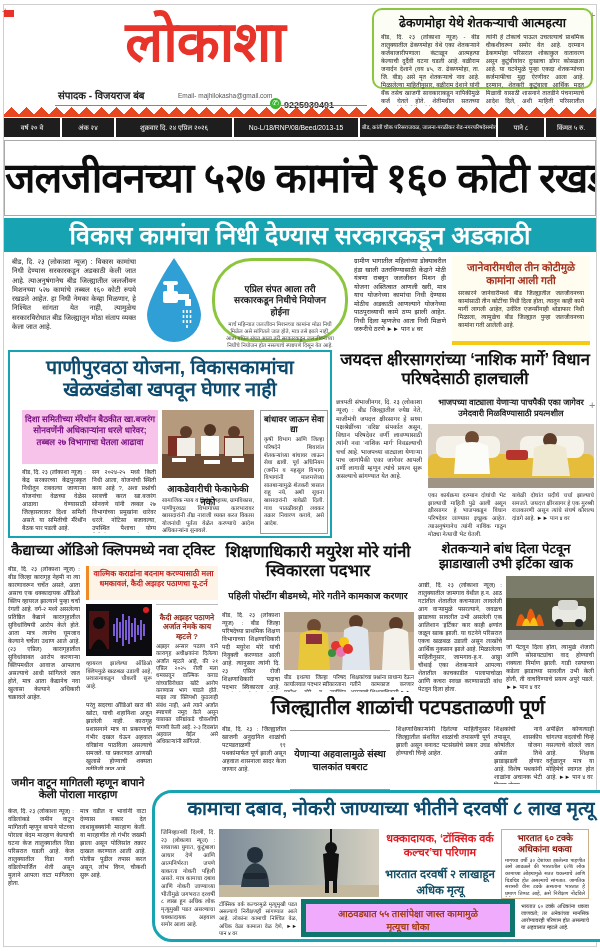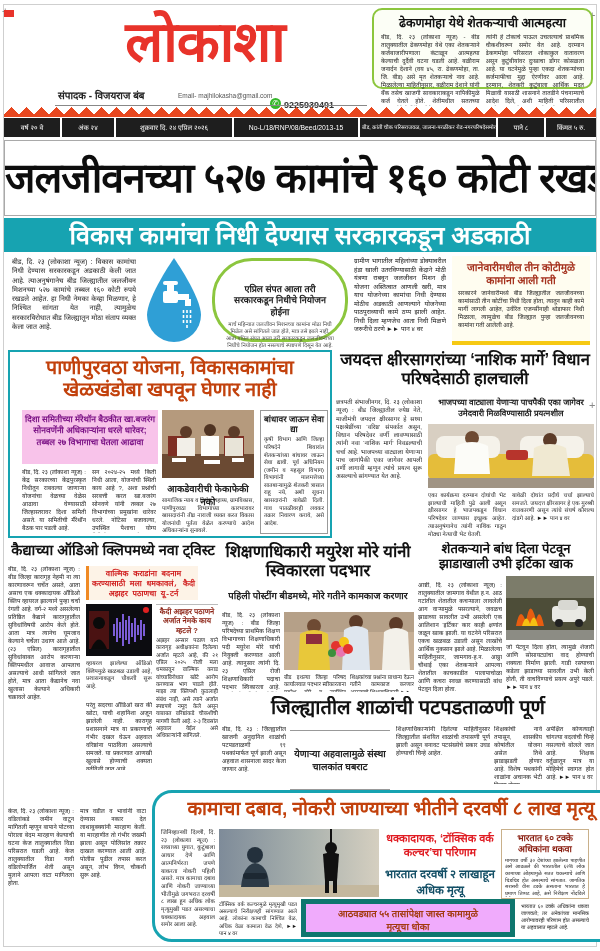--- a/index.html
+++ b/index.html
@@ -31,28 +31,28 @@
   .tealbar{background:#17a3b1;text-align:center;}
   .tealbar h2{margin:0;color:#fff;font-size:25px;line-height:34px;white-space:nowrap;overflow:hidden;}
   
   .oval{border:3px solid #8cc63e;border-radius:40px;background:#fff;padding:23px 10px;text-align:center;}
   .oval .ttl{font-size:9px;font-weight:bold;color:#222;line-height:1.25;margin-bottom:3px;}
   .oval .txt{font-size:5.4px;line-height:1.3;color:#444;text-align:center;}
   .ybox{background:#fffdf0;border-bottom:4px solid #f6c913;padding:5px 6px;}
   .ybox .ttl{font-size:10.5px;font-weight:bold;color:#a5321e;text-align:center;line-height:1.25;margin-bottom:3px;}
   
   .tframe{border:2.5px solid #17a3b1;background:#fff;}
-  .redhead{color:#c2410c;font-weight:bold;text-align:center;margin:0;}
+  .redhead{color:#0c4a6e;font-weight:bold;text-align:center;margin:0;}
   .blackhead{color:#111;font-weight:bold;text-align:center;margin:0;line-height:1.15;}
   .pinkbox{background:#f8c3ea;color:#7d1587;font-weight:bold;font-size:8.5px;text-align:center;line-height:1.35;padding:4px 3px;}
   .smallbox{border:1px solid #999;padding:3px;}
   .smallbox .ttl{font-size:8.5px;font-weight:bold;text-align:center;color:#222;line-height:1.2;margin-bottom:2px;}
   .subbold{font-weight:bold;text-align:center;color:#222;}
   .callout{background:#fdf3e7;border-left:3px solid #f08a24;color:#d01f1f;font-weight:bold;font-size:7.8px;line-height:1.3;text-align:center;padding:3px 2px;}
-  .maroonttl{font-size:7.5px;font-weight:bold;color:#8a1f11;text-align:center;line-height:1.25;border-top:1px solid #bbb;padding-top:2px;margin-bottom:2px;}
+  .maroonttl{font-size:7.5px;font-weight:bold;color:#8a1f11;text-align:center;line-height:1.25;border-top:1px solid #bbb;padding-top:8px;margin-bottom:2px;}
   .cream{background:#f0abfc;border:5px solid #0f766e;padding:3px 20px;}
   .cream .ttl{font-size:9.5px;font-weight:bold;color:#a33a10;text-align:center;margin-bottom:2px;}
   svg{display:block;}
 </style>
 </head>
 <body>
 
 <div class="page">
   <div class="frame"></div>
   <span class="mark" style="left:2px;top:6px;">+</span>
@@ -166,21 +166,21 @@
       <circle cx="122" cy="16" r="7" fill="#5c3b28"></circle>
       <path d="M106 24 Q122 16 138 24 L142 52 L104 52 Z" fill="#f0e9d2"></path>
       <rect x="0" y="54" width="166" height="10" fill="#a09484"></rect>
     </svg>
     <p class="abs t" style="left:92px;top:142px;width:78px;height:44px;font-size:5.8px;">एका कार्यक्रमा दरम्यान दोघांची भेट झाल्याची माहिती पुढे आली असून क्षीरसागर हे भाजपकडून विधान परिषदेवर जाण्यास इच्छुक आहेत. त्याअनुषंगानेच त्यांनी नाशिक गाठून मोठ्या नेत्याची भेट घेतली.</p>
     <p class="abs t" style="left:176px;top:142px;width:82px;height:44px;font-size:5.8px;">यावेळी दोघांत प्रदीर्घ चर्चा झाल्याचे समजते. जयदत्त क्षीरसागर हे एक मुरब्बी राजकारणी असून त्यांचे संघर्ष कौशल्य दांडगे आहे. ►► पान ४ वर</p>
   </section>
 
   <section class="abs" style="left:8px;top:542px;width:210px;height:230px;">
     <h2 class="blackhead" style="font-size:14.5px;white-space:nowrap;overflow:hidden;">कैद्याच्या ऑडिओ क्लिपमध्ये नवा ट्विस्ट</h2>
-    <div class="abs callout" style="left:78px;top:24px;width:112px;height:34px;overflow:hidden;font-family:Liberation Mono, monospace;">वाल्मिक कराडांना बदनाम करण्यासाठी मला धमकावलं, कैदी अझहर पठाणचा यू-टर्न</div>
+    <div class="abs callout" style="left:78px;top:24px;width:132px;height:34px;overflow:hidden;">वाल्मिक कराडांना बदनाम करण्यासाठी मला धमकावलं, कैदी अझहर पठाणचा यू-टर्न</div>
     <p class="abs t" style="left:0;top:24px;width:72px;height:204px;">बीड, दि. २३ (लोकाशा न्यूज) : बीड जिल्हा कारागृह नेहमी ना त्या कारणावरून चर्चेत असते, आता असाच एक धक्कादायक ऑडिओ क्लिप व्हायरल झाल्याने पुन्हा चर्चा रंगली आहे. वर्ग-२ मध्ये असलेल्या प्रतिष्ठित कैद्याने कारागृहातील सुविधांविषयी आरोप केले होते. आता मात्र त्यानेच घूमजाव केल्याने चर्चेला उधाण आले आहे. (२३ एप्रिल) कारागृहातील सुविधांबाबत आरोप करणाऱ्या क्लिपमधील आवाज आपलाच असल्याचे आधी सांगितले जात होते, मात्र आता कैद्यानेच नवा खुलासा केल्याने अधिकारी चक्रावले आहेत.</p>
     <svg class="abs" style="left:78px;top:62px;" width="66" height="52" viewBox="0 0 66 52">
       <rect width="66" height="52" fill="#0c0c10"></rect>
       <rect x="3" y="7" width="20" height="38" fill="#4a1212"></rect>
       <circle cx="13" cy="19" r="6" fill="#0a0a0a"></circle>
       <path d="M5 45 Q13 26 21 45 Z" fill="#0a0a0a"></path>
       <g fill="#7b5cd6">
         <rect x="27" y="20" width="2" height="12"></rect>
           <rect x="30" y="14" width="2" height="24"></rect>
           <rect x="33" y="18" width="2" height="16"></rect>
@@ -249,20 +249,21 @@
   <section class="abs" style="left:222px;top:696px;width:372px;height:90px;">
     <h2 class="blackhead" style="font-size:20px;white-space:nowrap;overflow:hidden;">जिल्ह्यातील शाळांची पटपडताळणी पूर्ण</h2>
     <p class="abs t" style="left:0;top:30px;width:64px;height:58px;">बीड, दि. २३ : जिल्ह्यातील खाजगी अनुदानित शाळांची पटपडताळणी ११ पथकांमार्फत पूर्ण झाली असून अहवाल शासनाला सादर केला जाणार आहे.</p>
     <div class="abs subbold" style="left:68px;top:34px;width:100px;font-size:9.5px;border-top:1px solid #999;border-bottom:1px solid #999;padding:16px 0;">येणाऱ्या अहवालामुळे संस्था चालकांत घबराट</div>
     <p class="abs t" style="left:174px;top:30px;width:94px;height:58px;">शिक्षणाधिकाऱ्यांनी दिलेल्या माहितीनुसार जिल्ह्यातील संशयित शाळांची तपासणी पूर्ण झाली असून बनावट पटसंख्येचे प्रकार उघड होण्याची चिन्हे आहेत.</p>
     <p class="abs t" style="left:272px;top:30px;width:48px;height:58px;">शिक्षकांची नावे तपासून, शासकीय कोषांतील योजना असेल तिथे झाडाझडती होणार आहे. विशेष पथकांनी शाळांना अचानक भेटी दिल्या होत्या.</p>
     <p class="abs t" style="left:324px;top:30px;width:48px;height:58px;">अपेक्षित कोणत्याही चांगल्या बदलांची चिन्हे नसल्याचे बोलले जात आहे. शिक्षक वर्तुळातून मात्र या मोहिमेचे स्वागत होत आहे. ►► पान ४ वर</p>
   </section>
 
   <section class="abs" style="left:8px;top:776px;width:140px;height:170px;">
+    <h2 class="blackhead" style="font-size:10.5px;height:28px;overflow:hidden;">जमीन वाटून मागितली म्हणून बापाने केली पोराला मारहाण</h2>
     <p class="abs t" style="left:0;top:32px;width:66px;height:136px;">केज, दि. २३ (लोकाशा न्यूज) : वडिलांकडे जमीन वाटून मागितली म्हणून बापाने पोटच्या पोराला बेदम मारहाण केल्याची घटना केज तालुक्यातील विडा परिसरात घडली आहे. केज तालुक्यातील विडा गावी वडिलोपार्जित शेती असून मुलाने आपला वाटा मागितला होता.</p>
     <p class="abs t" style="left:72px;top:32px;width:66px;height:136px;">मात्र वडील व भावांनी वाटा देण्यास नकार देत लाथाबुक्क्यांनी मारहाण केली. या मारहाणीत तो गंभीर जखमी झाला असून पोलिसांत तक्रार दाखल करण्यात आली आहे. पोलीस पुढील तपास करत असून, लोभ विघ्न, चौकशी सुरू आहे.</p>
   </section>
 
   <section class="abs tframe" style="left:152px;top:790px;width:478px;height:152px;border-width:3px;border-radius:20px;">
     <h2 class="redhead" style="font-size:19px;line-height:32px;white-space:nowrap;overflow:hidden;">कामाचा दबाव, नोकरी जाण्याच्या भीतीने दरवर्षी ८ लाख मृत्यू</h2>
     <p class="abs t" style="left:6px;top:36px;width:54px;height:104px;font-size:5.8px;">जिनिव्हा/नवी दिल्ली, दि. २३ (लोकाशा न्यूज) : सध्याच्या युगात, कुटुंबाला आधार देणे आणि आत्मनिर्भरता जपणे याकरता नोकरी पहिली असते. मात्र कामाचा दबाव आणि नोकरी जाण्याच्या भीतीमुळे जगभरात दरवर्षी ८ लाख हून अधिक लोक मृत्युमुखी पडत असल्याचा धक्कादायक अहवाल समोर आला आहे.</p>
     <svg class="abs" style="left:64px;top:36px;" width="160" height="68" viewBox="0 0 160 68">
       <defs>
         <linearGradient id="wall" x1="0" y1="0" x2="1" y2="0">

